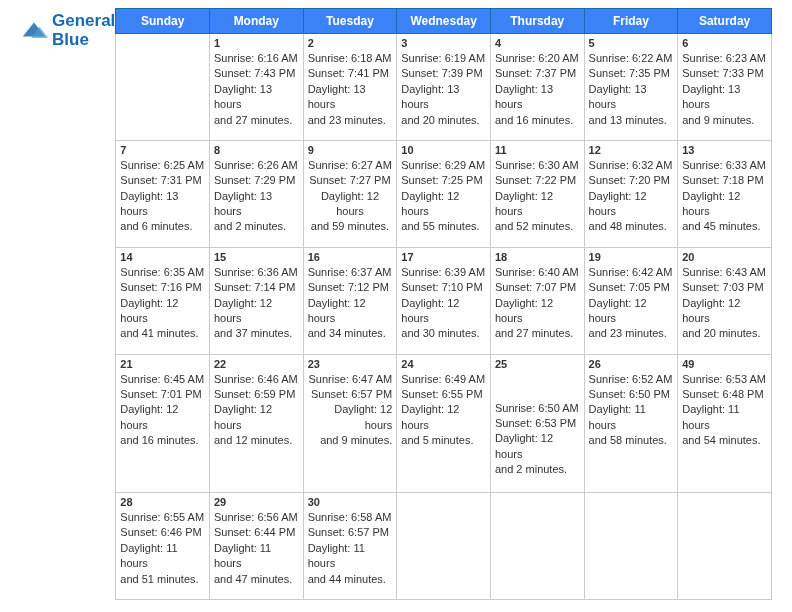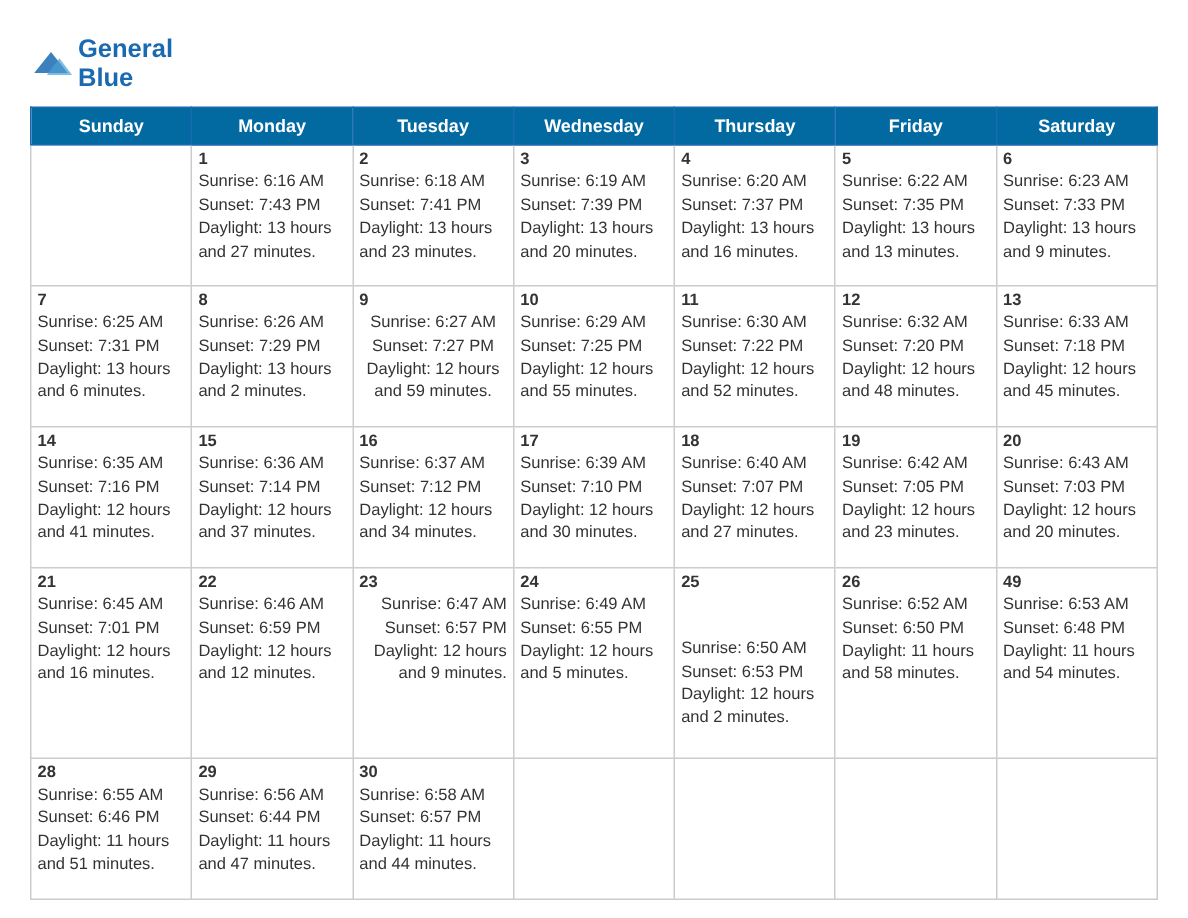--- a/index.html
+++ b/index.html
@@ -6,23 +6,23 @@
     body {
       font-family: Arial, sans-serif;
       background: #fff;
       width: 792px;
       height: 612px;
       overflow: hidden;
     }
     .page {
       width: 792px;
       height: 612px;
-      padding: 20px 20px 12px 20px;
+      padding: 8px 20px 12px 20px;
       display: flex;
-      flex-direction: column;
+      flex-direction: row;
     }
     .header {
       display: flex;
       align-items: flex-start;
       justify-content: space-between;
       margin-bottom: 10px;
     }
     .logo {
       display: flex;
       align-items: center;
@@ -56,21 +56,21 @@
       color: #555;
     }
     .calendar {
       flex: 1;
       border: 1px solid #ccc;
       border-collapse: collapse;
       width: 100%;
       table-layout: fixed;
     }
     .calendar th {
-      background-color: #0369a1;
+      background-color: #3b82f6;
       color: #fff;
       font-size: 12px;
       font-weight: bold;
       padding: 5px 4px;
       text-align: center;
       border: 1px solid #1a6ab1;
     }
     .calendar td {
       vertical-align: top;
       border: 1px solid #ccc;

